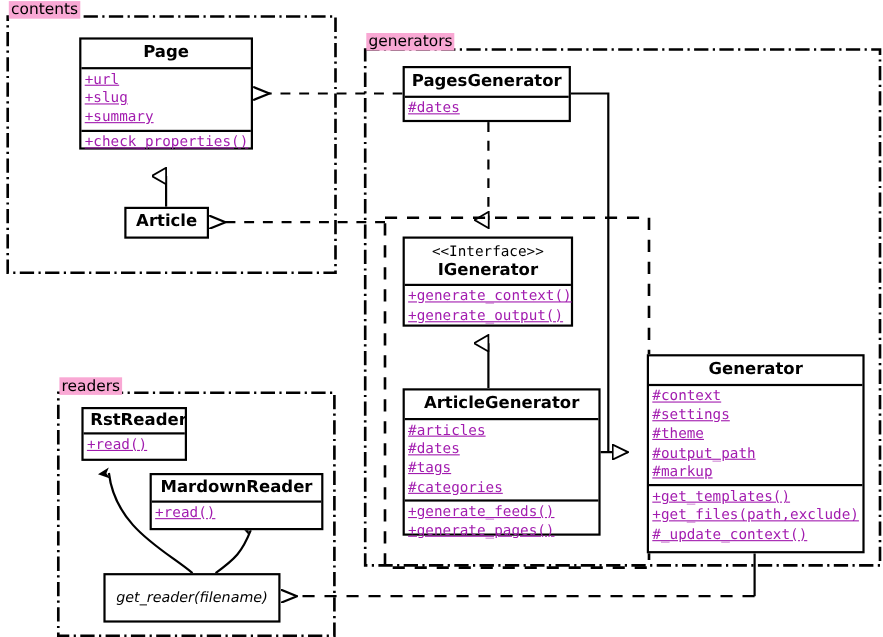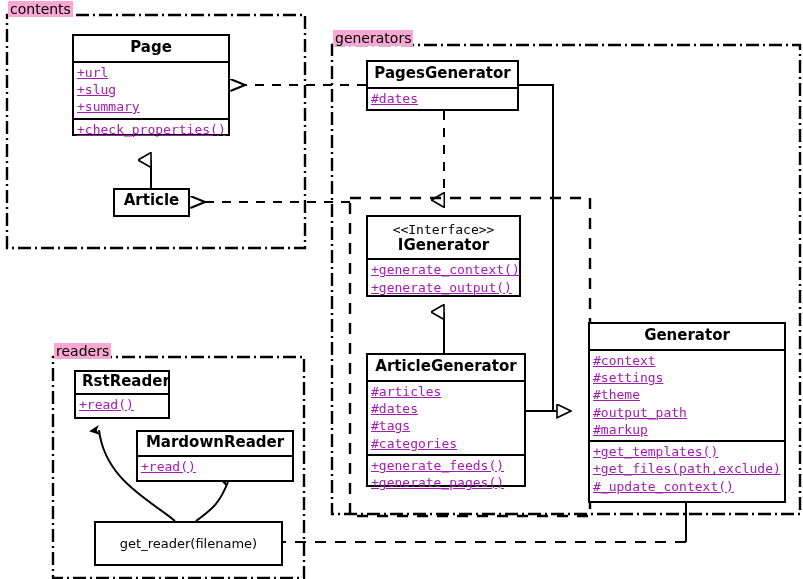--- a/index.html
+++ b/index.html
@@ -197,21 +197,21 @@
     <div class="cls-title" style="padding-top:5px;">
       <span class="cls-stereo">&lt;&lt;Interface&gt;&gt;</span>
       <span>IGenerator</span>
     </div>
     <div class="cls-sec">
       <div class="row">+generate_context()</div>
       <div class="row">+generate_output()</div>
     </div>
   </div>
 
-  <div class="cls" style="left:366px; top:353px; width:160px; height:134px;">
+  <div class="cls" style="left:366px; top:353px; width:180px; height:134px;">
     <div class="cls-title">ArticleGenerator</div>
     <div class="cls-sec">
       <div class="row">#articles</div>
       <div class="row">#dates</div>
       <div class="row">#tags</div>
       <div class="row">#categories</div>
     </div>
     <div class="cls-sec">
       <div class="row">+generate_feeds()</div>
       <div class="row">+generate_pages()</div>
@@ -241,17 +241,17 @@
     </div>
   </div>
 
   <div class="cls" style="left:136px; top:430px; width:158px; height:52px;">
     <div class="cls-title" style="padding:3px 6px 4px 6px;">MardownReader</div>
     <div class="cls-sec">
       <div class="row">+read()</div>
     </div>
   </div>
 
-  <div class="plain-box" style="left:94px; top:521px; width:189px; height:45px;">
+  <div class="plain-box" style="left:94px; top:521px; width:161px; height:45px;font-style:italic;">
     <span class="lbl">get_reader(filename)</span>
   </div>
 
 </div>
 
 </body></html>

